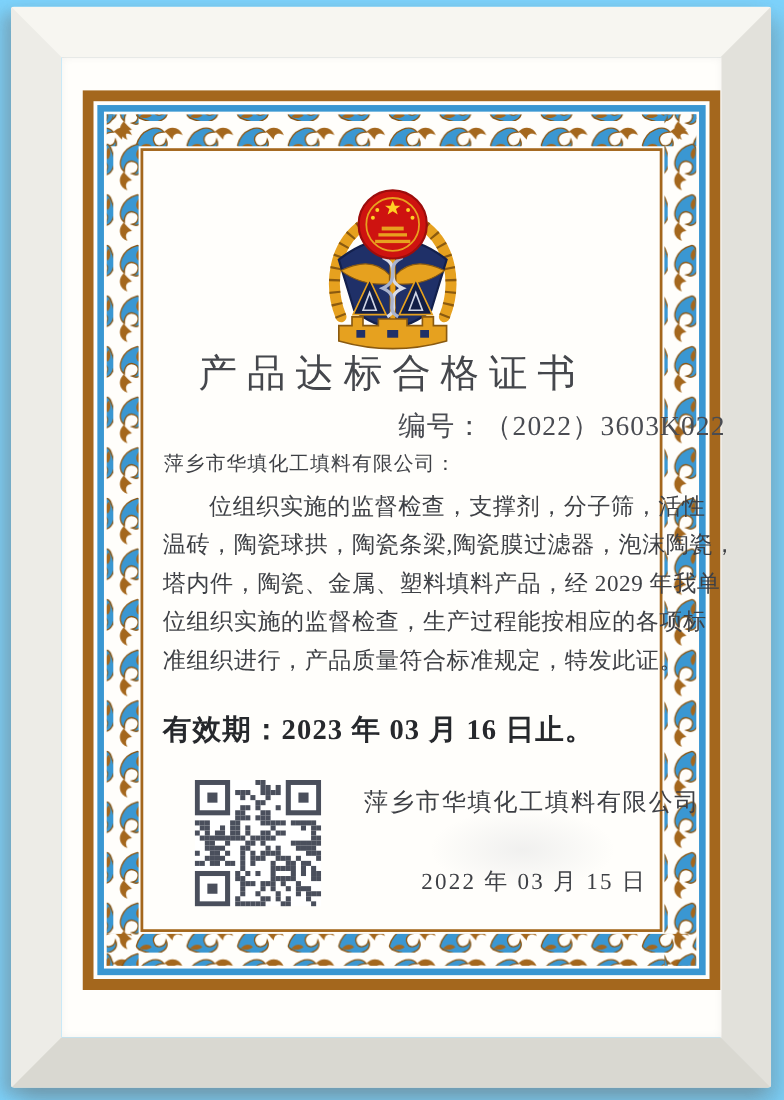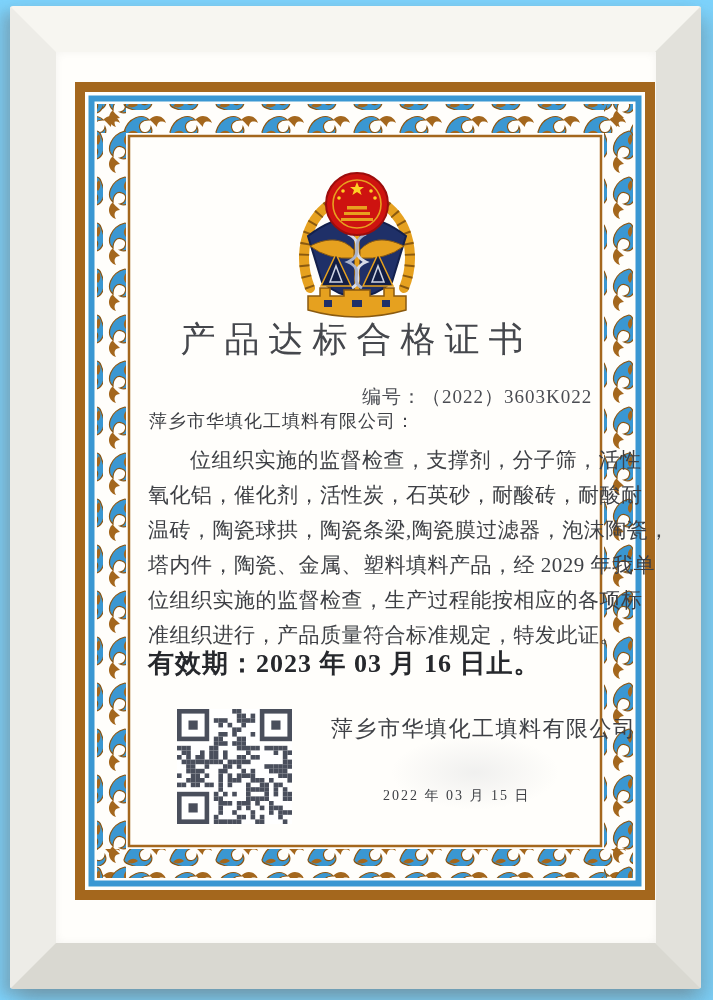--- a/index.html
+++ b/index.html
@@ -20,38 +20,38 @@
   
   .paper { position:absolute; left:56px; top:52px; width:600px; height:891px;
            background:#fffefb; box-shadow:inset 0 0 8px rgba(0,0,0,.05); }
 
   .border-svg { position:absolute; left:75px; top:82px; }
   .emblem { position:absolute; left:294px; top:166px; }
 
   .title { position:absolute; left:120px; top:316px; width:473px;
            text-align:center; font-size:35px; letter-spacing:9px;
            color:#45474c; font-weight:500; white-space:nowrap; }
-  .serial { position:absolute; left:362px; top:384px; font-size:19px;
+  .serial { position:absolute; left:362px; top:370px; font-size:25px;
             color:#4a4c52; letter-spacing:1px; white-space:nowrap; }
   .recipient { position:absolute; left:149px; top:409px; font-size:18px;
                color:#3e4045; letter-spacing:1px; white-space:nowrap; }
   .body { position:absolute; left:148px; top:443px; width:462px; }
   .bline { font-size:21px; line-height:35px; color:#3e4045;
            letter-spacing:0.5px; white-space:nowrap; }
   .indent { padding-left:42px; }
   .validity { position:absolute; left:148px; top:646px; font-size:26px;
               font-weight:bold; color:#26282c; letter-spacing:1px; white-space:nowrap; }
 
   .qr { position:absolute; left:177px; top:709px; }
   .stamp-remnant { position:absolute; left:390px; top:735px; width:170px; height:75px;
                    border-radius:50%;
                    background:radial-gradient(ellipse at center, rgba(150,155,165,.14), rgba(150,155,165,0) 70%); }
   .issuer { position:absolute; left:331px; top:714px; font-size:22px;
             color:#3e4045; letter-spacing:1.5px; white-space:nowrap; }
-  .date { position:absolute; left:383px; top:787px; font-size:14px;
+  .date { position:absolute; left:383px; top:787px; font-size:21px;
           color:#3e4045; letter-spacing:2px; white-space:nowrap;text-align:center; }
 </style>
 </head>
 <body>
 
 <div class="stage">
 
   <div class="frame">
     <div class="frame-inner"></div>
   </div>
@@ -123,21 +123,20 @@
     <rect x="58" y="134" width="10" height="7" fill="#1f3068"></rect>
     <rect x="88" y="134" width="8" height="7" fill="#1f3068"></rect>
   </svg>
 
   <div class="title">产品达标合格证书</div>
   <div class="serial">编号：（2022）3603K022</div>
   <div class="recipient">萍乡市华填化工填料有限公司：</div>
 
   <div class="body">
     <div class="bline indent">位组织实施的监督检查，支撑剂，分子筛，活性</div>
-    <div class="bline">氧化铝，催化剂，活性炭，石英砂，耐酸砖，耐酸耐</div>
     <div class="bline">温砖，陶瓷球拱，陶瓷条梁,陶瓷膜过滤器，泡沫陶瓷，</div>
     <div class="bline">塔内件，陶瓷、金属、塑料填料产品，经 2029 年我单</div>
     <div class="bline">位组织实施的监督检查，生产过程能按相应的各项标</div>
     <div class="bline">准组织进行，产品质量符合标准规定，特发此证。</div>
   </div>
 
   <div class="validity">有效期：2023 年 03 月 16 日止。</div>
 
   <svg class="qr" width="115" height="115" viewBox="0 0 115 115">
     <rect x="0" y="0" width="115" height="115" fill="#ffffff"></rect>

